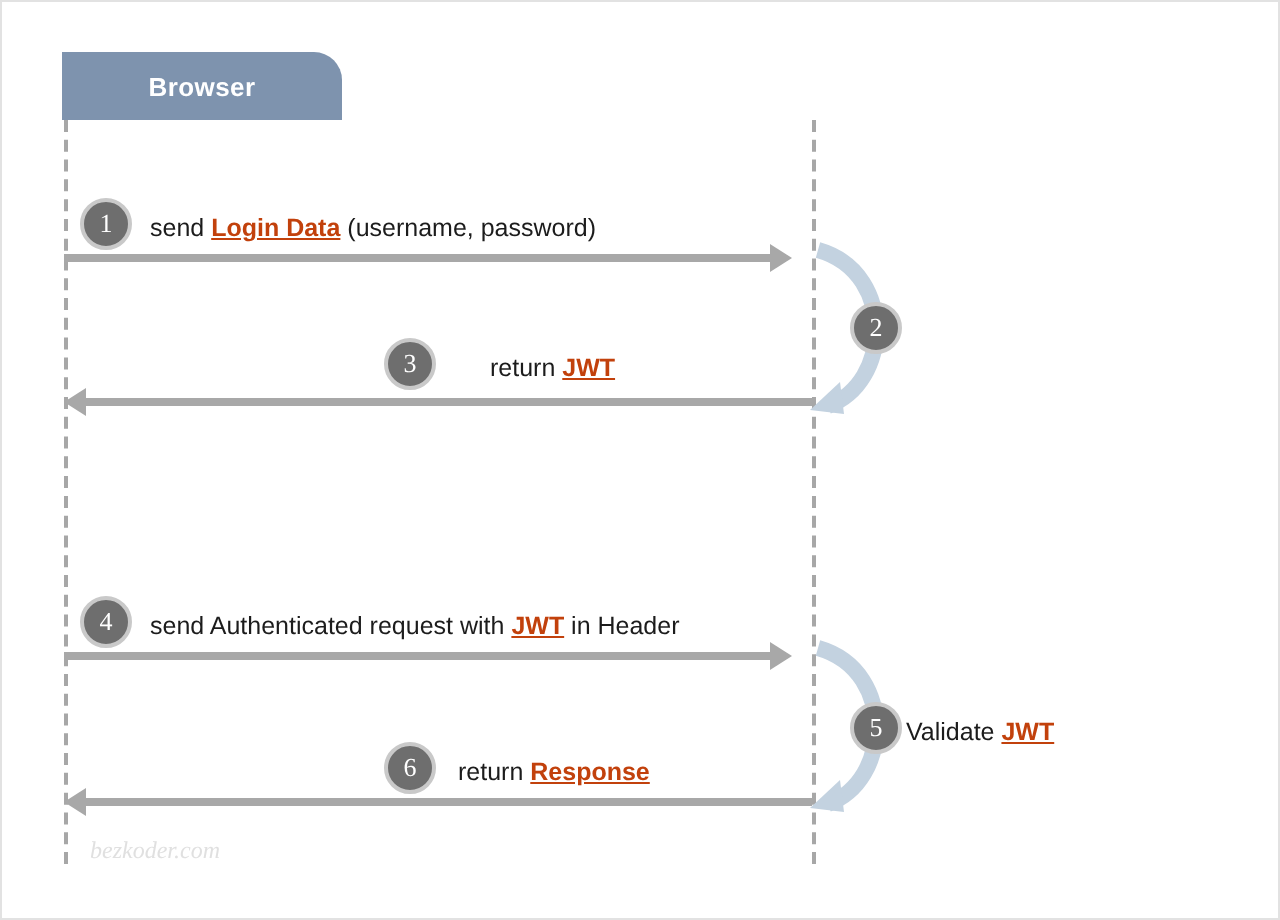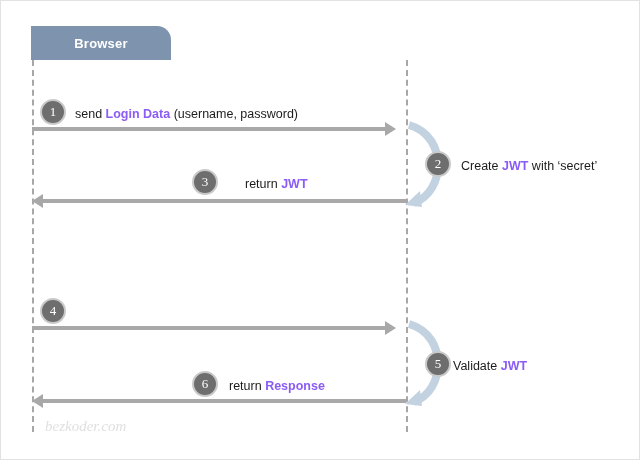--- a/index.html
+++ b/index.html
@@ -88,36 +88,37 @@
 
   
   .msg-text {
     position: absolute;
     font-size: 12.5px;
     color: #1c1c1c;
     white-space: nowrap;
     line-height: 1;
   }
   .msg-text b {
-    color: #8b5cf6;
+    color: #c2410c;
     font-weight: bold;
+    text-decoration: underline;
   }
 
   
   .self-loop {
     position: absolute;
     pointer-events: none;
   }
 
   
   #watermark {
     position: absolute;
     left: 44px;
     top: 417px;
-    font-size: 15px;
+    font-size: 12px;
     font-style: italic;
     color: #e0e0e0;
     font-family: "Liberation Serif", serif;
     white-space: nowrap;
   }
 </style>
 </head>
 <body>
 
 <div id="canvas">
@@ -132,30 +133,30 @@
   <div class="msg-arrow" style="left:31px; top:126px; width:361px;"></div>
   <div class="arrowhead right" style="left:384px; top:121px;"></div>
   <div class="step-circle" style="left:39px; top:98px;">1</div>
   <div class="msg-text" style="left:74px; top:107px;">send <b>Login Data</b> (username, password)</div>
 
   <svg class="self-loop" style="left:399px; top:118px;" width="46" height="92" viewBox="0 0 46 92">
     <path d="M 9 6 C 30 12, 38 30, 38 46 C 38 62, 30 78, 14 84" fill="none" stroke="#c3d2e0" stroke-width="8" stroke-linecap="butt"></path>
     <path d="M 20 72 L 5 86 L 22 88 Z" fill="#c3d2e0"></path>
   </svg>
   <div class="step-circle" style="left:424px; top:150px;">2</div>
-  <div class="msg-text" style="left:460px; top:159px;">Create <b>JWT</b> with ‘secret’</div>
 
   <div class="msg-arrow" style="left:42px; top:198px; width:363px;"></div>
   <div class="arrowhead left" style="left:31px; top:193px;"></div>
   <div class="step-circle" style="left:191px; top:168px;">3</div>
   <div class="msg-text" style="left:244px; top:177px;">return <b>JWT</b></div>
 
   <div class="msg-arrow" style="left:31px; top:325px; width:361px;"></div>
   <div class="arrowhead right" style="left:384px; top:320px;"></div>
   <div class="step-circle" style="left:39px; top:297px;">4</div>
+  <div class="msg-text" style="left:74px; top:306px;">send Authenticated request with <b>JWT</b> in Header</div>
 
   <svg class="self-loop" style="left:399px; top:317px;" width="46" height="92" viewBox="0 0 46 92">
     <path d="M 9 6 C 30 12, 38 30, 38 46 C 38 62, 30 78, 14 84" fill="none" stroke="#c3d2e0" stroke-width="8" stroke-linecap="butt"></path>
     <path d="M 20 72 L 5 86 L 22 88 Z" fill="#c3d2e0"></path>
   </svg>
   <div class="step-circle" style="left:424px; top:350px;">5</div>
   <div class="msg-text" style="left:452px; top:359px;">Validate <b>JWT</b></div>
 
   <div class="msg-arrow" style="left:42px; top:398px; width:363px;"></div>
   <div class="arrowhead left" style="left:31px; top:393px;"></div>

